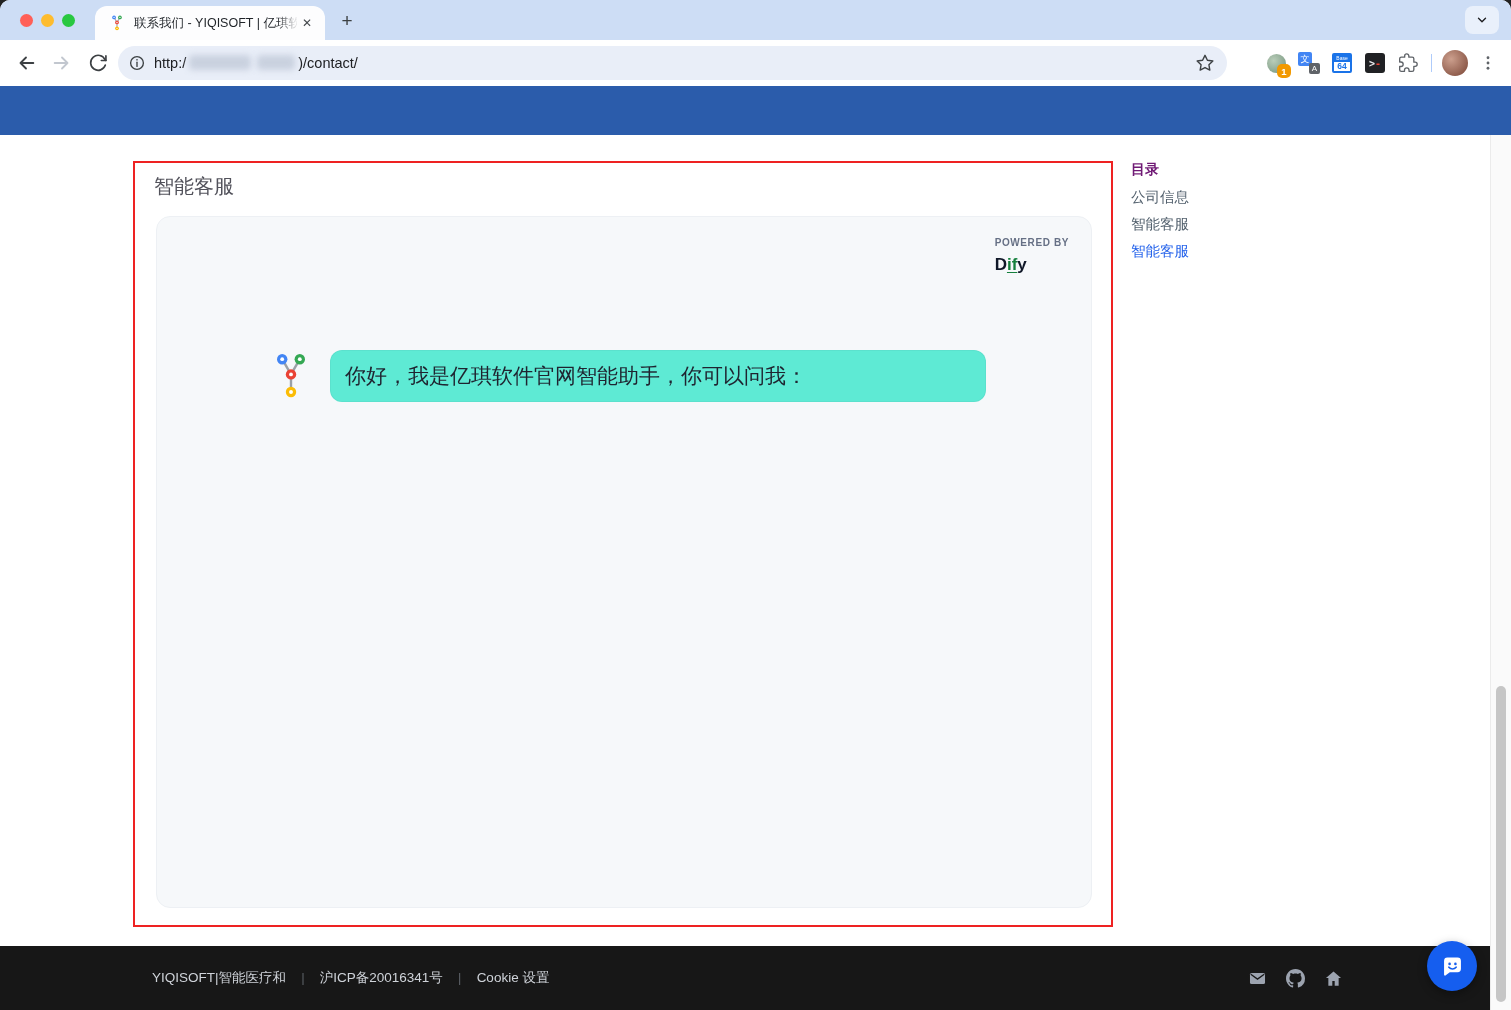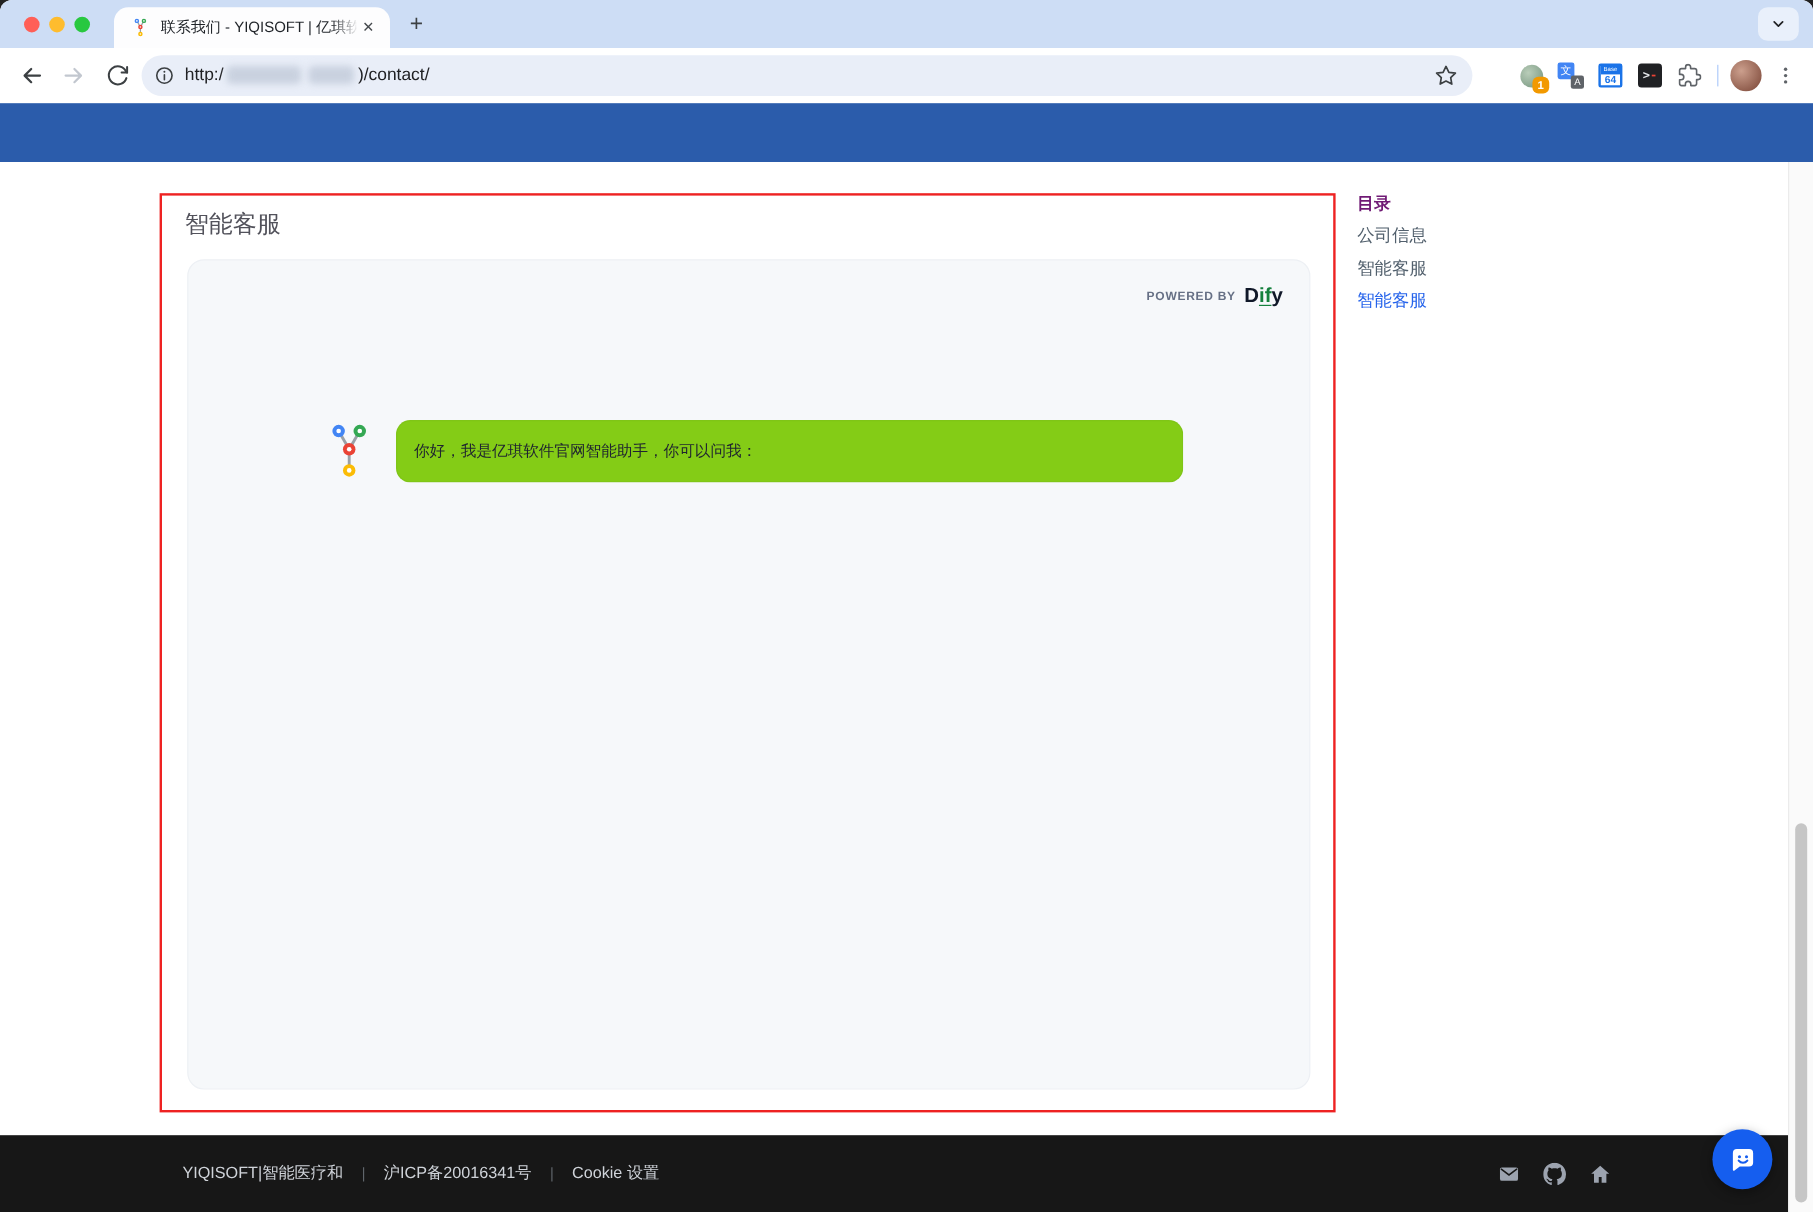--- a/index.html
+++ b/index.html
@@ -67,28 +67,28 @@
   .nav-search input { flex:1; background:transparent; border:none; outline:none; color:#fff; font-size:15px;
                       margin-left:10px; font-family:inherit; }
   .nav-search input::placeholder { color:#c6d2e6; }
 
   
   .content { position:absolute; left:0; top:135px; width:100%; height:811px; background:#fff; }
   .red-box { position:absolute; left:133px; top:26px; width:980px; height:766px; border:2px solid #ee2222; }
   .sec-heading { position:absolute; left:19px; top:10px; font-size:20px; color:#52525b; font-weight:400; }
   .chat-panel { position:absolute; left:21px; top:53px; width:936px; height:692px; background:#f6f8fa;
                 border:1px solid #edf0f4; border-radius:14px; }
-  .powered { position:absolute; right:22px; top:20px; display:flex; align-items:center; gap:7px; }
+  .powered { position:absolute; right:22px; top:20px; display:flex; gap:7px;flex-direction:column; }
   .powered-label { font-size:10px; letter-spacing:0.6px; color:#667085; font-weight:bold; }
   .dify { font-size:17px; font-weight:bold; color:#101828; }
   .dify .if { color:#15803d; text-decoration:underline; text-underline-offset:2px; }
   .msg-row { position:absolute; left:118px; top:133px; display:flex; align-items:flex-start; }
   .bot-avatar { width:32px; height:48px; margin-right:23px; margin-top:2px; }
-  .bubble { width:656px; background:#84cc16; border:1px solid rgba(16,24,40,0.04); border-radius:12px;
-            padding:13px 18px 13px 14px; font-size:13px; color:#1f2430; }
+  .bubble { width:656px; background:#5eead4; border:1px solid rgba(16,24,40,0.04); border-radius:12px;
+            padding:13px 18px 13px 14px; font-size:21px; color:#1f2430; }
   .bubble p { line-height:24px; }
   .bubble ul { margin:8px 0 0 0; padding-left:30px; }
   .bubble li { line-height:28px; }
   .input-bar { position:absolute; left:16px; top:633px; width:905px; height:47px; background:#fff; border-radius:14px;
                border:1px solid #f0f1f4; box-shadow:0 2px 6px rgba(16,24,40,0.06);
                display:flex; align-items:center; padding:0 7px 0 16px; }
   .input-bar input { flex:1; border:none; outline:none; font-size:15px; color:#374151; font-family:inherit; background:transparent; }
   .input-bar input::placeholder { color:#98a2b3; }
   .clip-btn { width:30px; height:30px; display:flex; align-items:center; justify-content:center; margin-right:8px; }
   .send-btn { width:34px; height:34px; border-radius:10px; background:#1d6ff2; border:none;

